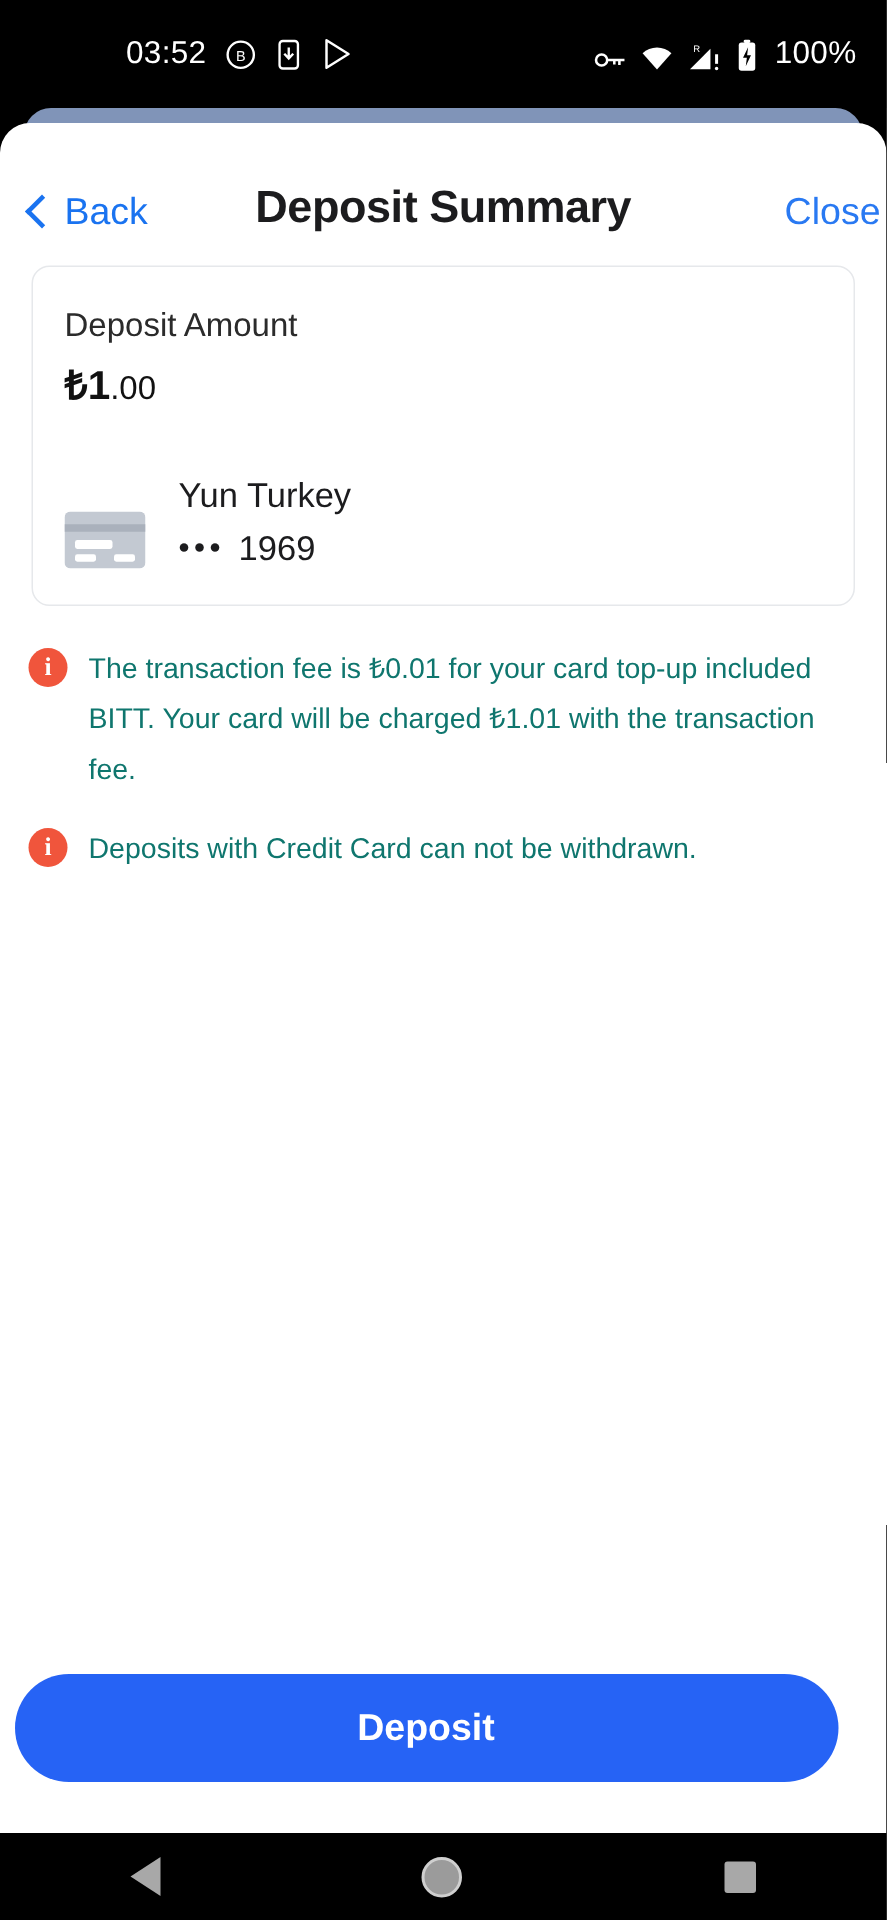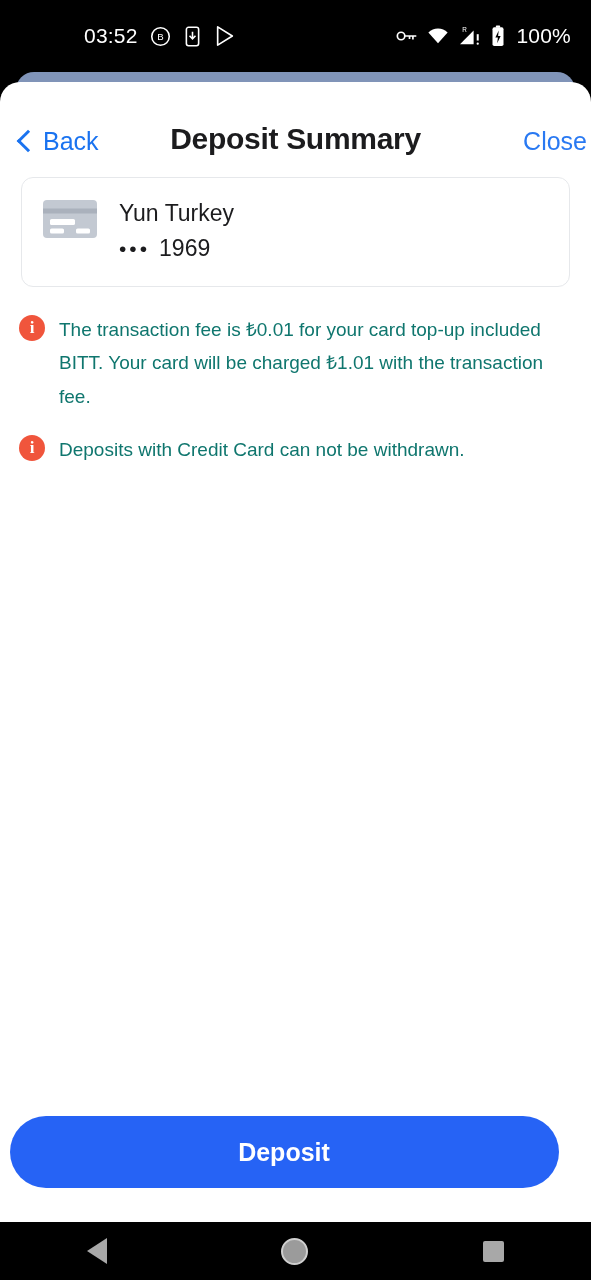--- a/index.html
+++ b/index.html
@@ -38,21 +38,21 @@
   }
   .sb-time {
     color: #ffffff;
     font-size: 21px;
     letter-spacing: 0.2px;
   }
   .sb-right {
     position: absolute;
     right: 20px;
     display: flex;
-    align-items: center;
+    align-items: flex-end;
     gap: 9px;
   }
   .sb-batt-text {
     color: #ffffff;
     font-size: 21px;
     letter-spacing: 0.2px;
     margin-left: 2px;
   }
   .ic {
     display: inline-flex;
@@ -149,21 +149,21 @@
   .amount-main {
     font-weight: bold;
   }
   .amount-cents {
     font-weight: normal;
     font-size: 22px;
   }
 
   .method-row {
     display: flex;
-    align-items: flex-start;
+    align-items: flex-end;
     padding: 22px 21px 24px 21px;
     gap: 22px;
   }
   .method-text { display: flex; flex-direction: column; gap: 8px; }
   .method-name {
     font-size: 23px;
     color: #1c1c1e;
   }
   .method-num {
     font-size: 23px;
@@ -326,20 +326,26 @@
     <div class="header">
       <div class="btn-back">
         <span class="chev"></span>
         <span>Back</span>
       </div>
       <div class="title">Deposit Summary</div>
       <div class="btn-close">Close</div>
     </div>
 
     <div class="card">
+      <div class="card-sec">
+        <div class="amount-label">Deposit Amount</div>
+        <div class="amount-value">
+          <span class="amount-main">₺1</span><span class="amount-cents">.00</span>
+        </div>
+      </div>
       <div class="method-row">
         <span class="ic">
           <svg width="54" height="38" viewBox="0 0 54 38">
             <rect x="0" y="0" width="54" height="38" rx="4" fill="#c3c9d2"></rect>
             <rect x="0" y="8.5" width="54" height="5" fill="#aab1bc"></rect>
             <rect x="7" y="19" width="25" height="6" rx="1.6" fill="#ffffff"></rect>
             <rect x="7" y="28.5" width="14" height="5" rx="1.6" fill="#ffffff"></rect>
             <rect x="33" y="28.5" width="14" height="5" rx="1.6" fill="#ffffff"></rect>
           </svg>
         </span>

